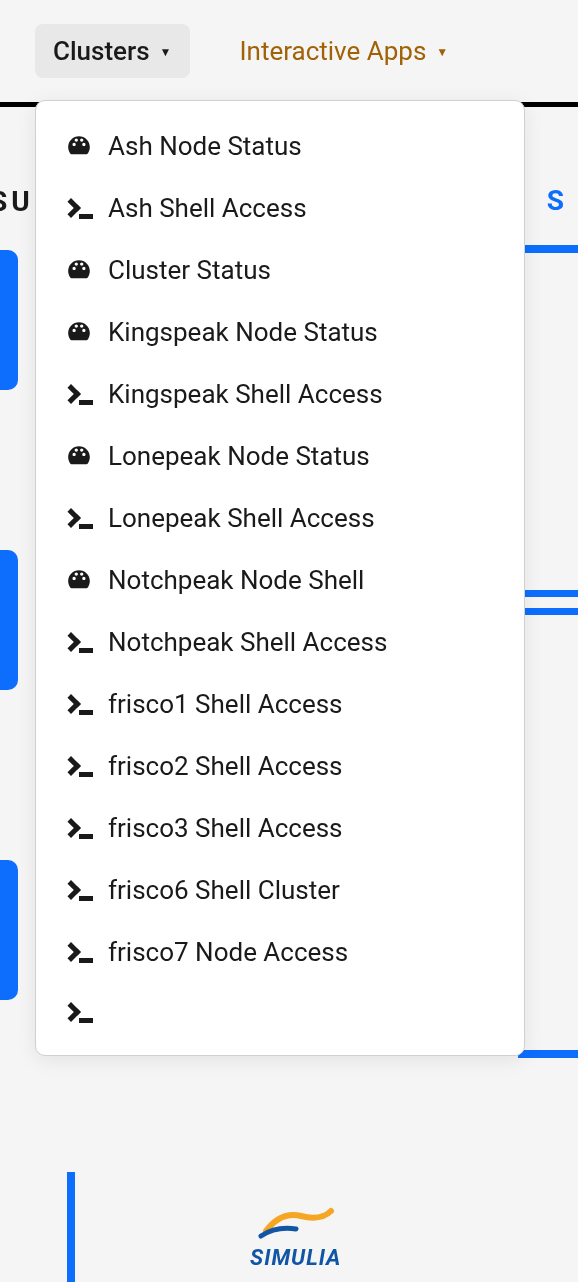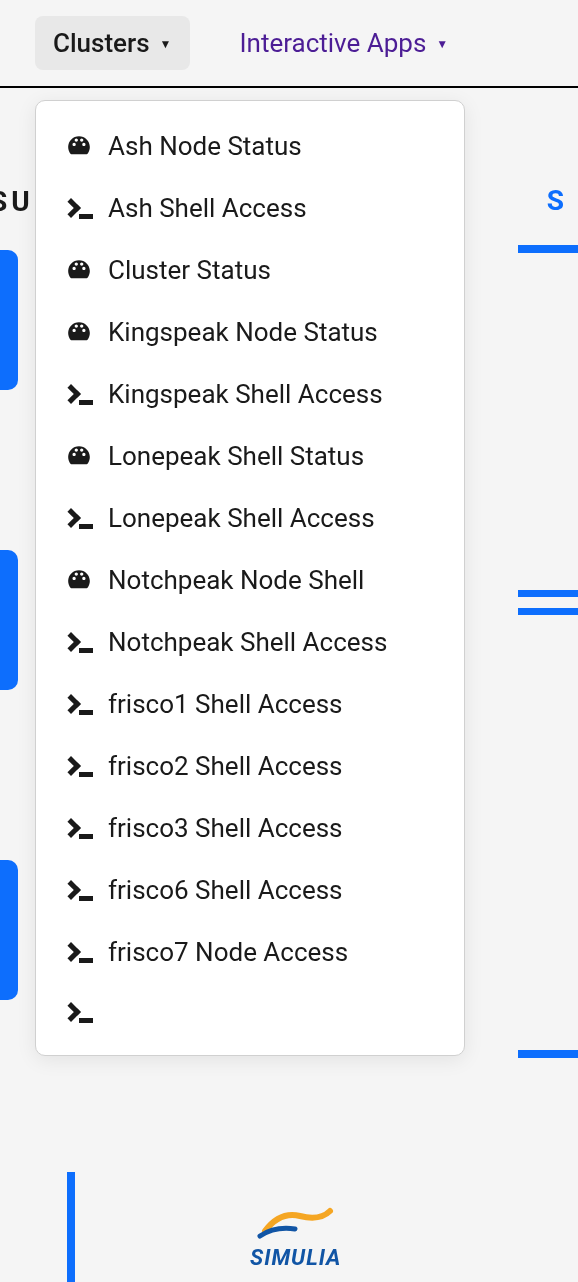--- a/index.html
+++ b/index.html
@@ -13,32 +13,32 @@
       background: #f5f5f5;
       width: 578px;
       height: 1282px;
       overflow: hidden;
       position: relative;
     }
     
     .navbar {
       display: flex;
       align-items: center;
-      padding: 16px 20px;
+      padding: 24px 20px;
       background: #f5f5f5;
       gap: 32px;
-      border-bottom: 2px solid #000000;
+      border-bottom: 5px solid #000000;
       padding-left: 35px;
     }
     
     .nav-item {
       display: flex;
       align-items: center;
       font-size: 26px;
-      color: #4c1d95;
+      color: #a16207;
       cursor: pointer;
       padding: 12px 18px;
       border-radius: 8px;
       gap: 10px;
     }
     
     .nav-item.active {
       background: #e8e8e8;
       color: #1a1a1a;
       font-weight: 500;
@@ -99,36 +99,36 @@
     
     .blue-line-1 { top: 115px; }
     .blue-line-2 { top: 460px; height: 7px; }
     .blue-line-3 { top: 478px; height: 7px; }
     .blue-line-4 { top: 920px; }
     
     .simulia-logo {
       position: absolute;
       left: 250px;
       bottom: 12px;
-      text-align: left;
+      text-align: center;
     }
     
     .simulia-text {
       font-size: 22px;
       font-weight: 700;
       font-style: italic;
       color: #1155a5;
       letter-spacing: 1px;
     }
     
     .dropdown-menu {
       position: absolute;
       left: 35px;
       top: 100px;
-      width: 430px;
+      width: 490px;
       background: #fff;
       border: 1px solid #d0d0d0;
       border-radius: 10px;
       box-shadow: 0 4px 20px rgba(0,0,0,0.08);
       padding: 14px 0;
       z-index: 10;
     }
     
     .dropdown-item {
       display: flex;
@@ -264,21 +264,21 @@
         </div>
       </div>
       <span>Kingspeak Shell Access</span>
     </div>
     <div class="dropdown-item">
       <div class="icon-wrap">
         <svg class="icon-gauge" viewBox="0 0 24 24" fill="#1a1a1a">
           <path d="M12 3C6.48 3 2 7.48 2 13c0 2.3.78 4.42 2.09 6.11.19.24.48.39.79.39h14.24c.31 0 .6-.15.79-.39C21.22 17.42 22 15.3 22 13c0-5.52-4.48-10-10-10zm-4.5 9c-.83 0-1.5-.67-1.5-1.5S6.67 9 7.5 9 9 9.67 9 10.5 8.33 12 7.5 12zm2-4c-.83 0-1.5-.67-1.5-1.5S8.67 5 9.5 5s1.5.67 1.5 1.5S10.33 8 9.5 8zm5 0c-.83 0-1.5-.67-1.5-1.5S13.67 5 14.5 5s1.5.67 1.5 1.5S15.33 8 14.5 8zm2 4c-.83 0-1.5-.67-1.5-1.5S15.67 9 16.5 9s1.5.67 1.5 1.5-.67 1.5-1.5 1.5zm-2.16 5.5l-1.84-3.5c-.3-.57-1.1-.57-1.4 0l-1.84 3.5h5.08z"></path>
         </svg>
       </div>
-      <span>Lonepeak Shell Status</span>
+      <span>Lonepeak Node Status</span>
     </div>
     <div class="dropdown-item">
       <div class="icon-wrap">
         <div class="icon-shell">
           <div class="icon-shell-chevron"></div>
           <div class="icon-shell-underscore"></div>
         </div>
       </div>
       <span>Lonepeak Shell Access</span>
     </div>
@@ -326,21 +326,21 @@
       </div>
       <span>frisco3 Shell Access</span>
     </div>
     <div class="dropdown-item">
       <div class="icon-wrap">
         <div class="icon-shell">
           <div class="icon-shell-chevron"></div>
           <div class="icon-shell-underscore"></div>
         </div>
       </div>
-      <span>frisco6 Shell Access</span>
+      <span>frisco6 Shell Cluster</span>
     </div>
     <div class="dropdown-item">
       <div class="icon-wrap">
         <div class="icon-shell">
           <div class="icon-shell-chevron"></div>
           <div class="icon-shell-underscore"></div>
         </div>
       </div>
       <span>frisco7 Node Access</span>
     </div>

